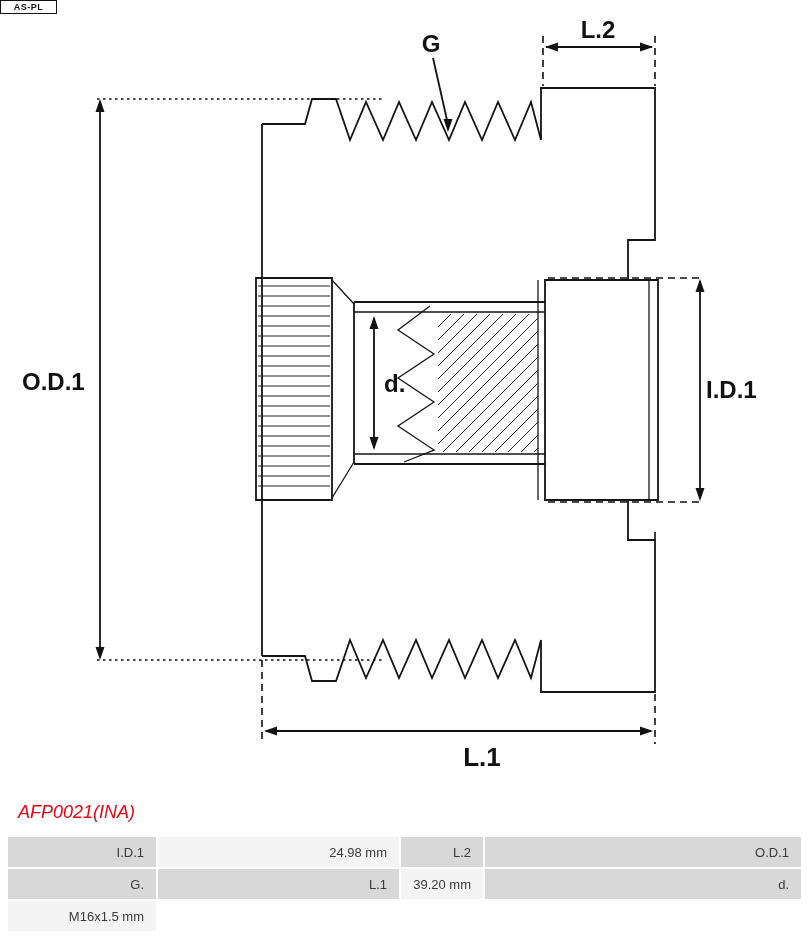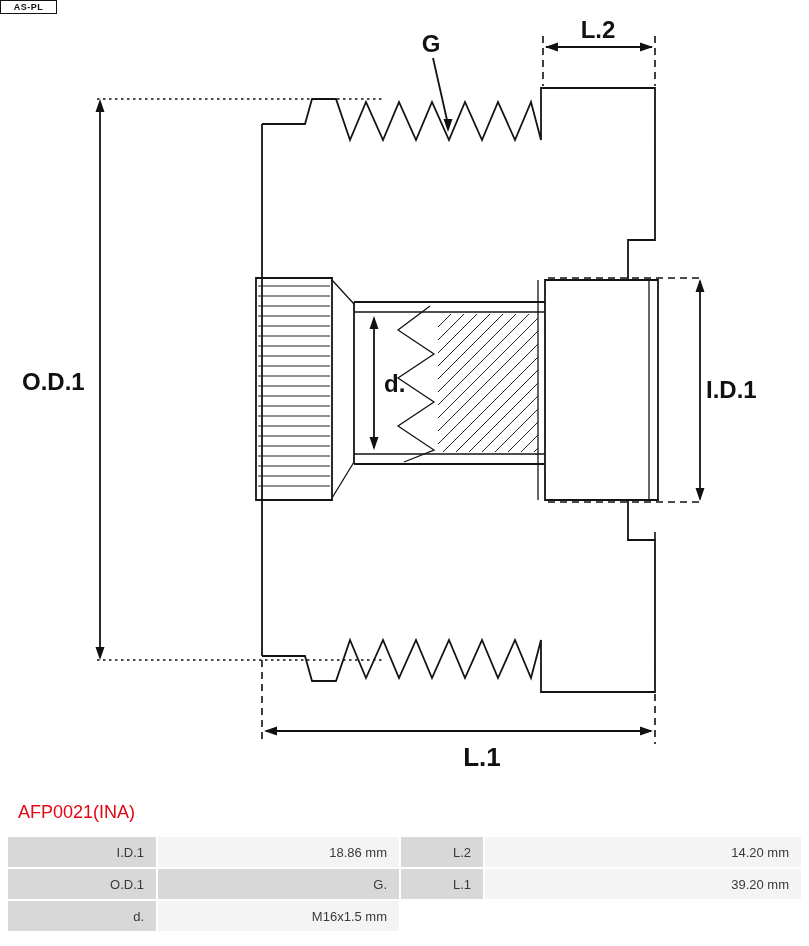--- a/index.html
+++ b/index.html
@@ -19,21 +19,21 @@
   .outline .thin{stroke-width:1.3;}
   #hatch-h line,#hatch-d line{stroke:#232323;stroke-width:1;}
   #arrows polygon{fill:#111;}
   .dimline line{stroke:#111;stroke-width:1.8;}
   .ext-dot line{stroke:#111;stroke-width:1.7;stroke-dasharray:2.5 3.5;}
   .ext-dash line{stroke:#111;stroke-width:1.6;stroke-dasharray:7 5;}
   svg text{font-family:"Liberation Sans",sans-serif;font-size:24px;font-weight:600;fill:#111;}
   svg text.big{font-size:26px;}
   
   .part-number{
-    margin:20px 0 14px 18px;font-size:18px;font-weight:500;color:#e30613;
+    margin:20px 0 14px 18px;font-size:18px;font-weight:500;color:#e30613;font-style:italic;
   }
   
   .spec-table{
     display:grid;
     grid-template-columns:148px 241px 82px 1fr;
     gap:2px;
     margin:0 8px;
     background:#ffffff;
   }
   .cell{
@@ -186,23 +186,22 @@
       <polygon points="374,450 369.5,437 378.5,437"></polygon>
       <polygon points="264,731 277,726.5 277,735.5"></polygon>
       <polygon points="653,731 640,726.5 640,735.5"></polygon>
     </g>
 </svg>
 
 <div class="part-number">AFP0021(INA)</div>
 
 <div class="spec-table">
   <div class="cell lbl">I.D.1</div>
-  <div class="cell val">18.86 mm</div>
+  <div class="cell val">24.98 mm</div>
   <div class="cell lbl">L.2</div>
-  <div class="cell val">14.20 mm</div>
 
   <div class="cell lbl">O.D.1</div>
   <div class="cell lbl">G.</div>
 
   <div class="cell lbl">L.1</div>
   <div class="cell val">39.20 mm</div>
   <div class="cell lbl">d.</div>
   <div class="cell val">M16x1.5 mm</div>
 </div>
 

